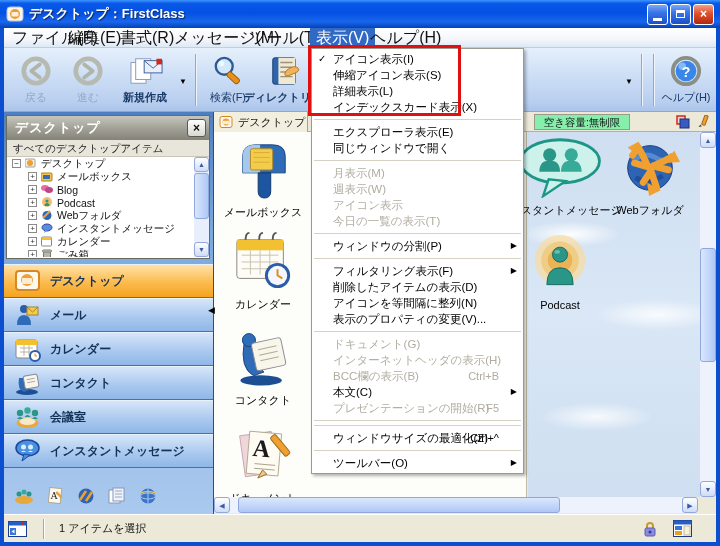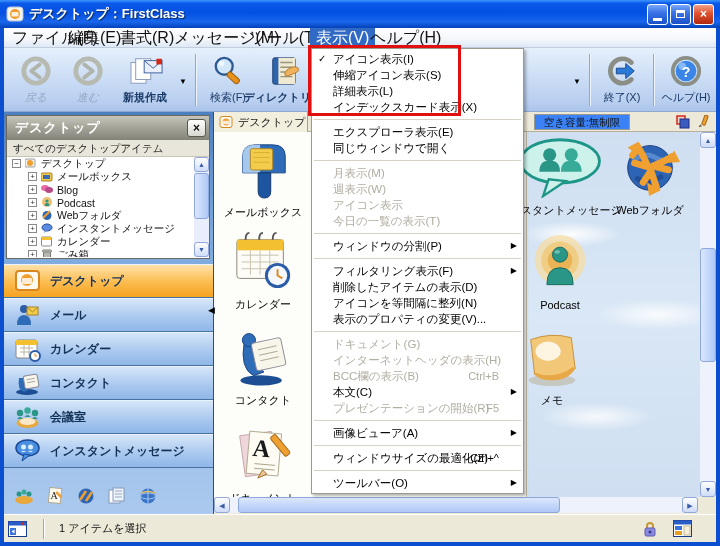--- a/index.html
+++ b/index.html
@@ -28,21 +28,21 @@
   .mb-item.active{background:#316ac5;color:#fff;}
 
   
   .toolbar{position:absolute;left:4px;top:48px;width:712px;height:64px;
     background:linear-gradient(180deg,#e6f0fc 0%,#cfe0f6 40%,#b9cff0 85%,#aac4ea 100%);
     border-bottom:1px solid #8fa8ce;display:flex;align-items:flex-start;padding:4px 4px 0 6px;}
   .tbtn{width:52px;height:56px;display:flex;flex-direction:column;align-items:center;justify-content:flex-start;
     border-radius:3px;padding-top:3px;}
   .tbtn .ticon{width:34px;height:32px;}
   .tbtn .tlabel{font-size:11px;color:#1a3a68;margin-top:3px;white-space:nowrap;}
-  .tbtn.disabled .tlabel{color:#94a8c4;font-style:italic;}
+  .tbtn.disabled .tlabel{color:#94a8c4;}
   .tbtn.wide{width:62px;font-weight:bold;}
   .tdrop{width:14px;height:40px;display:flex;align-items:center;justify-content:center;
     color:#000;font-size:8px;align-self:center;}
   .tsep{width:2px;height:52px;margin:2px 5px 0 5px;
     border-left:1px solid #8fa8ce;border-right:1px solid #eef4fc;}
   .tspacer{flex:1;}
 
   
   .sidebar{position:absolute;left:4px;top:112px;width:209px;height:402px;
     background:linear-gradient(180deg,#4d7fc0 0%,#7ba8dd 30%,#abc9ee 100%);}
@@ -89,21 +89,21 @@
   .split-arrow{position:absolute;left:208px;top:305px;font-size:9px;color:#000;z-index:5;}
 
   
   .content{position:absolute;left:214px;top:112px;width:502px;height:402px;background:#ece9d8;}
   .content-header{position:absolute;left:0;top:0;width:502px;height:20px;background:#ece9d8;
     border-bottom:1px solid #b8b09a;}
   .tab{position:absolute;left:0;top:0;width:94px;height:20px;border-right:1px solid #a8a08c;
     display:flex;align-items:center;padding-left:5px;background:#f2efdf;}
   .tab-ic{width:14px;height:14px;margin-right:5px;}
   .tab-label{font-size:11px;color:#111;}
-  .free-box{position:absolute;left:320px;top:2px;width:96px;height:16px;background:#3b82f6;
+  .free-box{position:absolute;left:320px;top:2px;width:96px;height:16px;background:#86efac;
     border:1px solid #9a9a8c;font-size:10.5px;line-height:15px;text-align:center;color:#111;}
   .hdr-ic{position:absolute;top:3px;width:14px;height:14px;}
 
   .middle-pane{position:absolute;left:0;top:20px;width:313px;height:365px;background:#fdfdfa;
     border-right:1px solid #c0baa6;}
   .right-pane{position:absolute;left:314px;top:20px;width:172px;height:365px;overflow:visible;
     background:
       radial-gradient(70px 18px at 25% 28%, rgba(255,255,255,.95), rgba(255,255,255,0) 70%),
       radial-gradient(90px 22px at 75% 50%, rgba(255,255,255,.85), rgba(255,255,255,0) 70%),
       radial-gradient(80px 20px at 40% 78%, rgba(255,255,255,.8), rgba(255,255,255,0) 70%),
@@ -224,29 +224,20 @@
           <rect x="11" y="3" width="18" height="28" fill="#efe9d2"></rect>
           <path d="M13 8 h13 M13 13 h13 M13 18 h13 M13 23 h13" stroke="#9a947e" stroke-width="1.5"></path>
           <path d="M20 16 q8 -6 12 -2 q2 3 -3 5 l-7 3 q-5 1 -4 -3 Z" fill="#f0b25c" stroke="#b07828"></path>
         </svg>
     </span>
     <span class="tlabel">ディレクトリ(R)</span>
   </div>
   <div class="tspacer"></div>
   <div class="tdrop">▼</div>
   <div class="tsep"></div>
-  <div class="tbtn">
-    <span class="ticon">
-      <svg viewBox="0 0 36 34" width="34" height="32">
-          <path d="M28 8 A13 13 0 1 0 28 26" fill="none" stroke="#8a8e84" stroke-width="5" stroke-linecap="round"></path>
-          <path d="M12 17 h10 v-5 l9 8 -9 8 v-5 h-10 Z" fill="#2a7ad8" stroke="#14448c" transform="translate(0,-3)"></path>
-        </svg>
-    </span>
-    <span class="tlabel">終了(X)</span>
-  </div>
   <div class="tsep"></div>
   <div class="tbtn">
     <span class="ticon">
       <svg viewBox="0 0 36 34" width="34" height="32">
           <circle cx="18" cy="17" r="14" fill="none" stroke="#8a8e84" stroke-width="4"></circle>
           <circle cx="18" cy="17" r="11" fill="#3a86e8"></circle>
           <circle cx="14" cy="12" r="4" fill="#9cc6fa" opacity=".8"></circle>
           <text x="18" y="23" font-size="15" font-weight="bold" fill="#fff" text-anchor="middle" font-family="Liberation Sans,sans-serif">?</text>
         </svg>
     </span>
@@ -541,31 +532,20 @@
             <circle cx="32" cy="28" r="27" fill="#f5dca4" opacity=".75"></circle>
             <circle cx="32" cy="28" r="20" fill="#f0c878" opacity=".8"></circle>
             <circle cx="32" cy="28" r="13" fill="#e8ae4e" opacity=".85"></circle>
             <circle cx="32" cy="22" r="8" fill="#2a9688" stroke="#176a60"></circle>
             <path d="M18 54 q0-18 14-18 t14 18 Z" fill="#2a9688" stroke="#176a60"></path>
             <ellipse cx="29" cy="19" rx="3" ry="2" fill="#7ac8bc" opacity=".8"></ellipse>
           </svg>
       </span>
       <span class="tile-label">Podcast</span>
     </div>
-    <div class="icon-tile" style="left:-22px;top:198px;width:92px">
-      <span class="big-ic">
-        <svg viewBox="0 0 62 60" width="60" height="58">
-            <ellipse cx="31" cy="52" rx="24" ry="6" fill="#b8ac90" opacity=".5"></ellipse>
-            <path d="M9 10 Q30 2 51 8 L55 40 Q38 54 13 46 Z" fill="#f2c778" stroke="#c89038"></path>
-            <path d="M13 44 Q34 52 53 38 L55 40 Q48 52 30 52 Q18 52 13 46 Z" fill="#e8a848"></path>
-            <ellipse cx="27" cy="22" rx="13" ry="10" fill="#fdf4e2"></ellipse>
-          </svg>
-      </span>
-      <span class="tile-label">メモ</span>
-    </div>
   </div>
 
   <div class="vscroll">
     <span class="sb-btn h" style="left:0;top:0">▲</span>
     <span class="sb-thumb" style="left:0;top:116px;width:16px;height:114px"></span>
     <span class="sb-btn h" style="left:0;top:349px">▼</span>
   </div>
 
   <div class="hscroll">
     <span class="sb-btn h" style="left:0;top:0">◀</span>
@@ -613,24 +593,20 @@
   </div>
   <div class="mi">
     <span>本文(C)</span>
     <span class="mi-arrow"></span>
   </div>
   <div class="mi dis">
     <span>プレゼンテーションの開始(R)</span>
     <span class="mi-short">F5</span>
   </div>
   <div class="msep"></div>
-  <div class="mi">
-    <span>画像ビューア(A)</span>
-    <span class="mi-arrow"></span>
-  </div>
   <div class="msep"></div>
   <div class="mi">
     <span>ウィンドウサイズの最適化(Z)</span>
     <span class="mi-short">Ctrl+^</span>
   </div>
   <div class="msep"></div>
   <div class="mi">
     <span>ツールバー(O)</span>
     <span class="mi-arrow"></span>
   </div>

